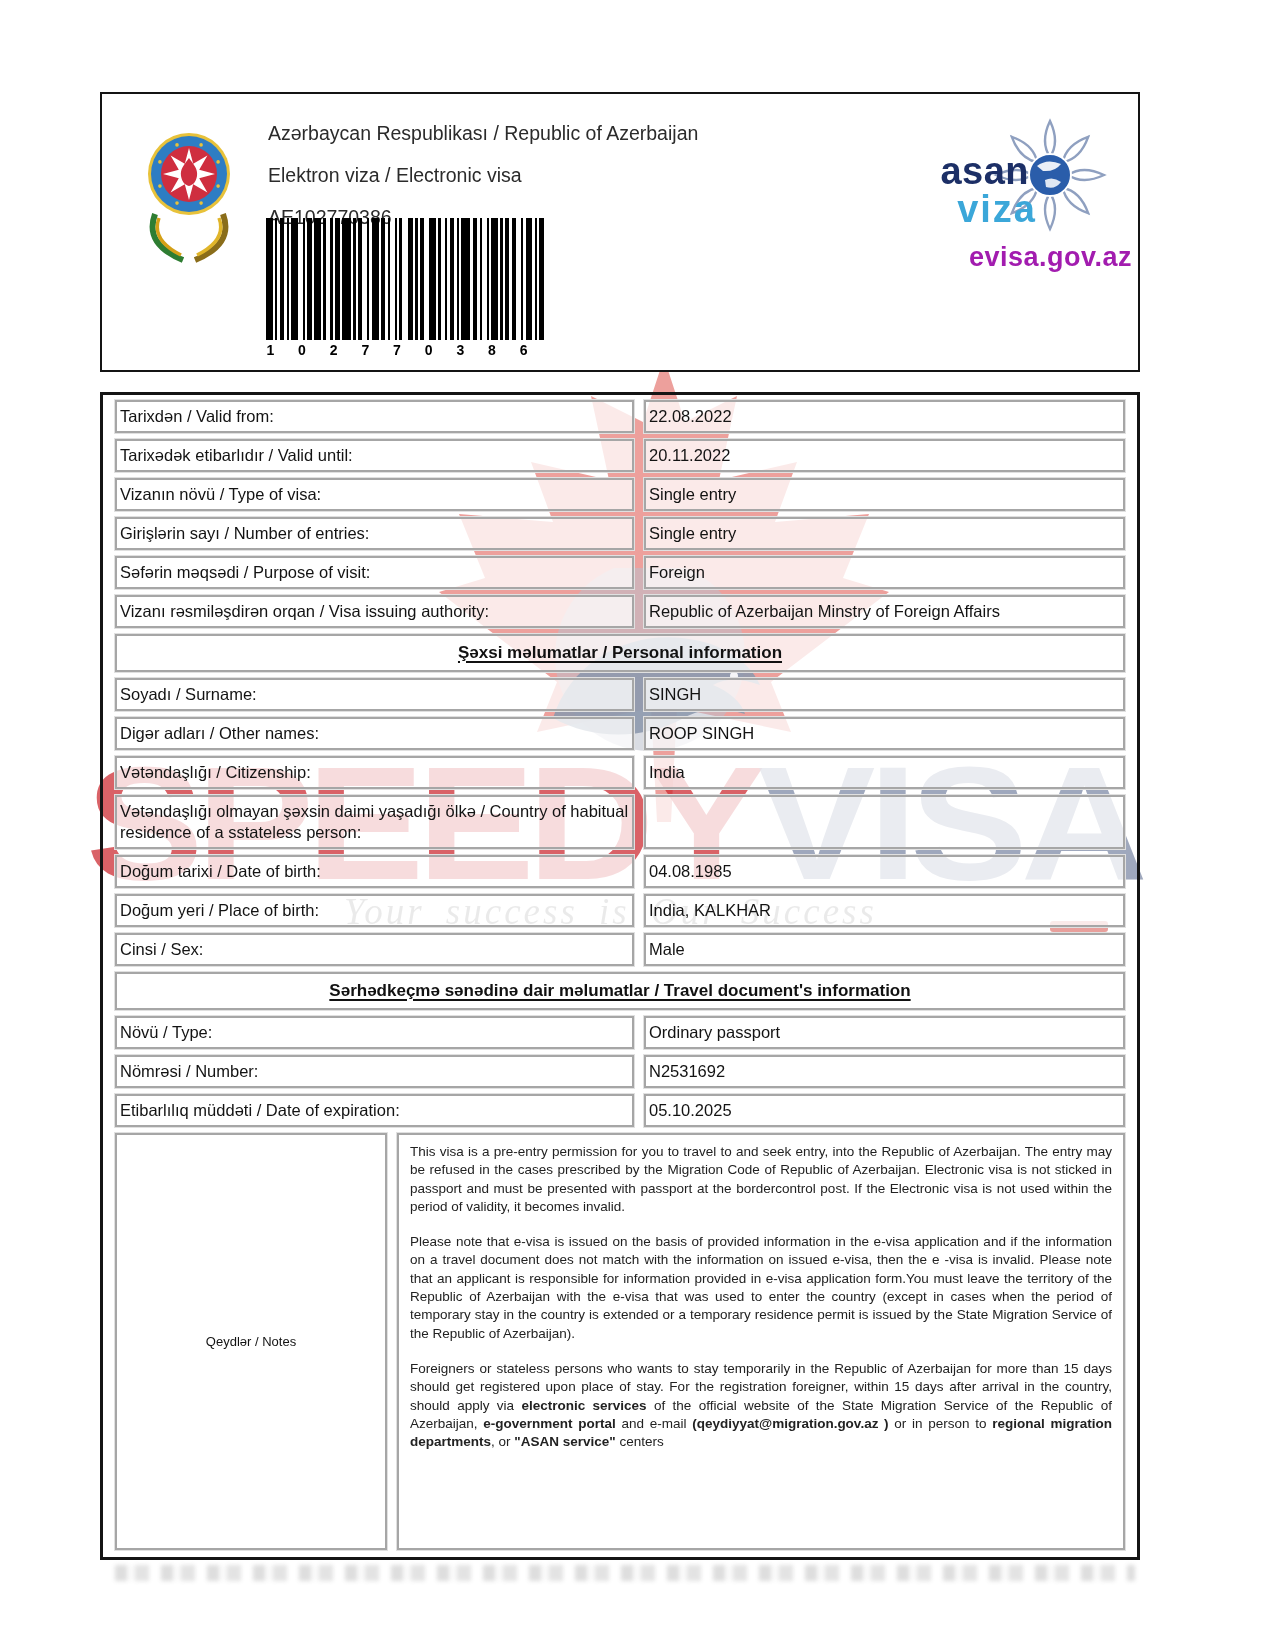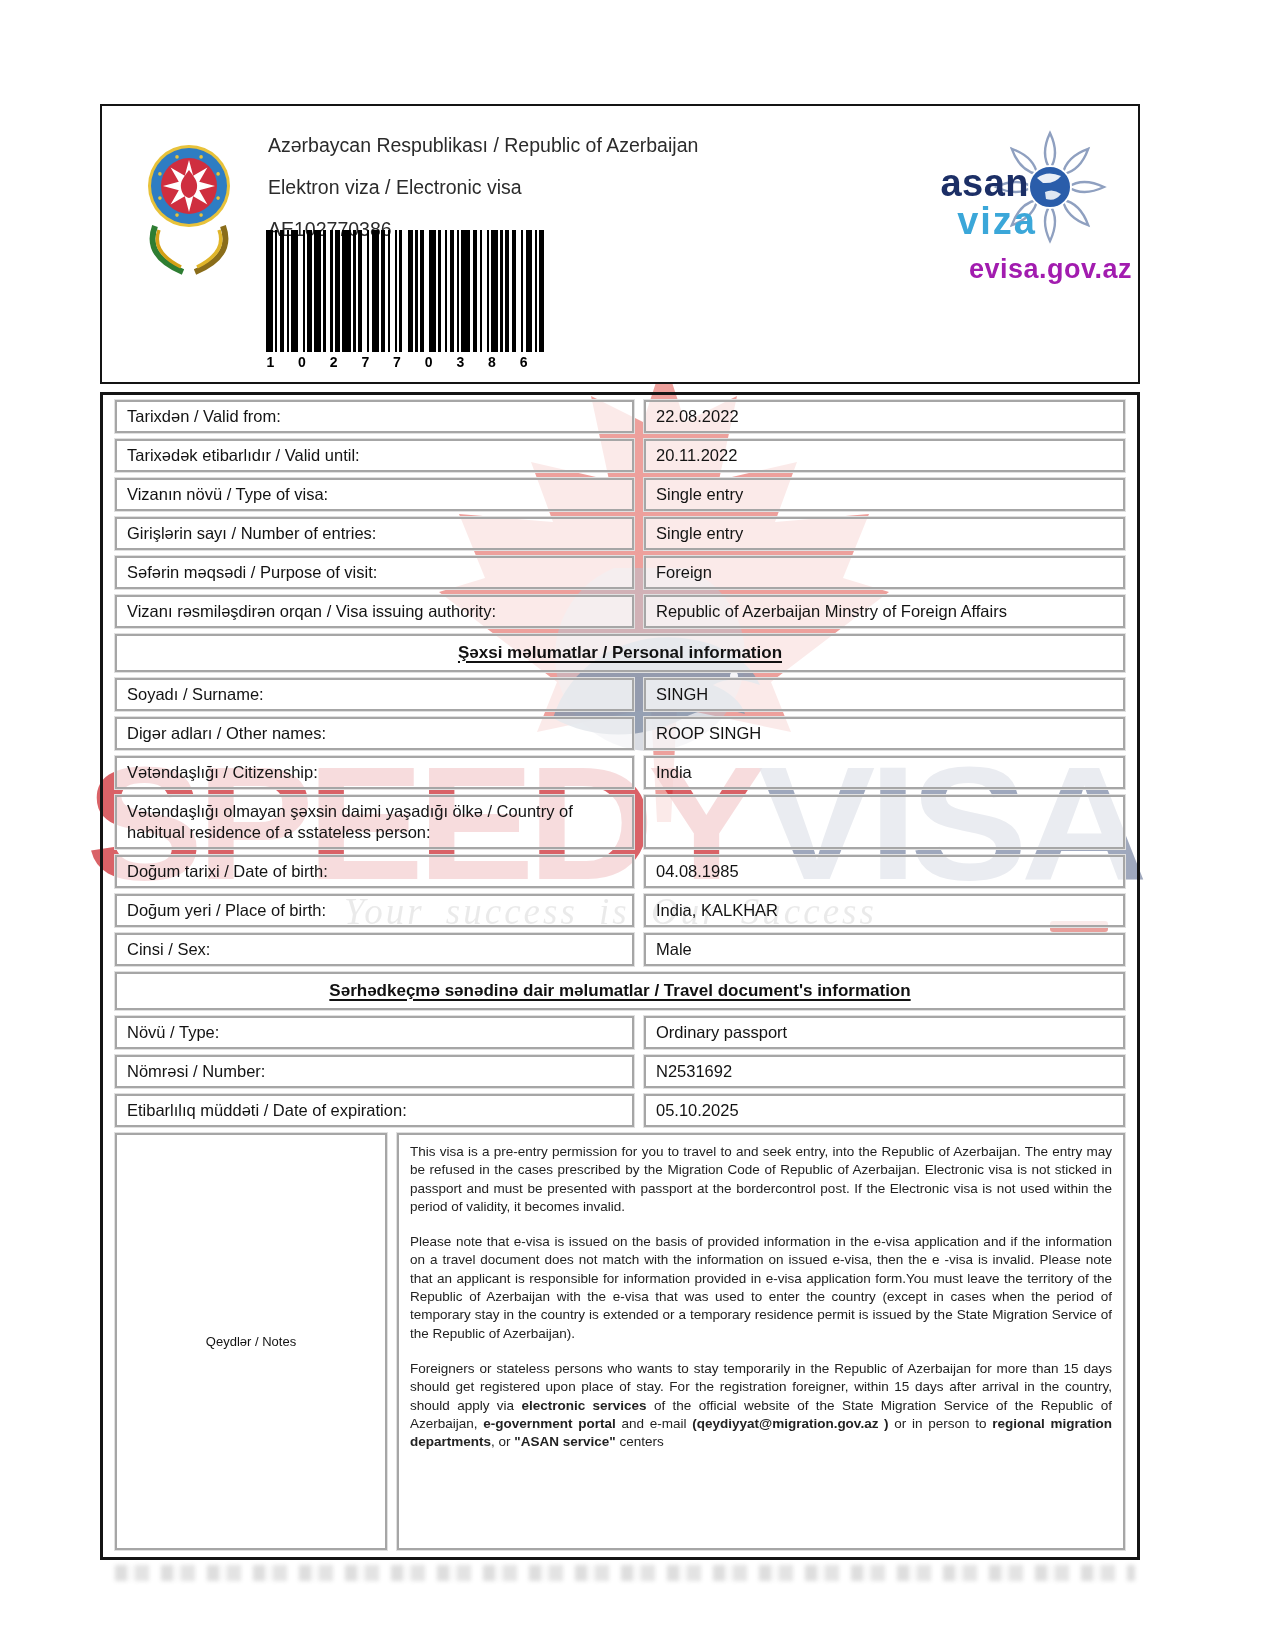--- a/index.html
+++ b/index.html
@@ -1,20 +1,20 @@
 <!DOCTYPE html>
 <html><head>
 <meta charset="utf-8">
 <style>
   html,body{margin:0;padding:0;background:#fff;}
   .page{position:relative;width:1275px;height:1650px;background:#fff;overflow:hidden;
         font-family:"Liberation Sans",sans-serif;color:#111;}
 
   
-  .header-box{position:absolute;left:100px;top:104px;width:1040px;height:280px;
+  .header-box{position:absolute;left:100px;top:92px;width:1040px;height:280px;
               border:2px solid #141414;background:#fff;z-index:3;box-sizing:border-box;text-decoration:underline;}
   .emblem{position:absolute;left:34px;top:34px;width:106px;height:136px;}
   .header-lines{position:absolute;left:166px;top:18px;font-size:19.5px;color:#2b2b2b;line-height:42px;}
   .barcode-wrap{position:absolute;left:164px;top:124px;width:282px;height:122px;overflow:hidden;}
   .barcode-wrap .bars{display:flex;height:100%;}
   .barcode-wrap .bars div{height:100%;}
   .barcode-digits{position:absolute;left:150px;top:248px;width:300px;text-align:center;
                   font-weight:bold;font-size:14px;letter-spacing:10px;color:#000;}
   .asan{position:absolute;left:795px;top:18px;width:235px;height:245px;}
   .asan .petals{position:absolute;left:92px;top:2px;width:122px;height:122px;}
@@ -40,21 +40,21 @@
   .wm-dash{position:absolute;left:1050px;top:921px;width:58px;height:11px;
            background:rgba(224,128,123,0.75);border-radius:3px;}
 
   
   .main-box{position:absolute;left:100px;top:392px;width:1040px;height:1168px;
             border:3px solid #141414;box-sizing:border-box;z-index:2;background:transparent;}
   .rows{position:absolute;left:12px;right:12px;top:5px;bottom:7px;
         display:flex;flex-direction:column;gap:6px;}
   .trow{display:flex;gap:10px;flex:none;}
   .cell{background:rgba(255,255,255,0.78);border:2px solid #a6a6a6;box-shadow:0 0 0 1px #e0e0e0;
-        box-sizing:border-box;display:flex;align-items:center;padding:0 10px;
+        box-sizing:border-box;display:flex;align-items:center;padding:0 3px;
         font-size:16.5px;color:#131313;}
   .trow .label{width:519px;flex:none;}
   .trow .value{flex:1;}
   .trow.std{height:33px;} .trow.std .cell{height:33px;}
   .trow.tall{height:54px;gap:10px;} .trow.tall .cell{height:54px;line-height:21px;}
   .section{flex:none;height:38px;background:rgba(255,255,255,0.78);border:2px solid #a6a6a6;
            box-shadow:0 0 0 1px #e0e0e0;box-sizing:border-box;display:flex;align-items:center;
            justify-content:center;font-weight:bold;font-size:17px;
            text-decoration:underline;text-decoration-thickness:2px;text-underline-offset:3px;}
   .trow.notes{flex:1;}

